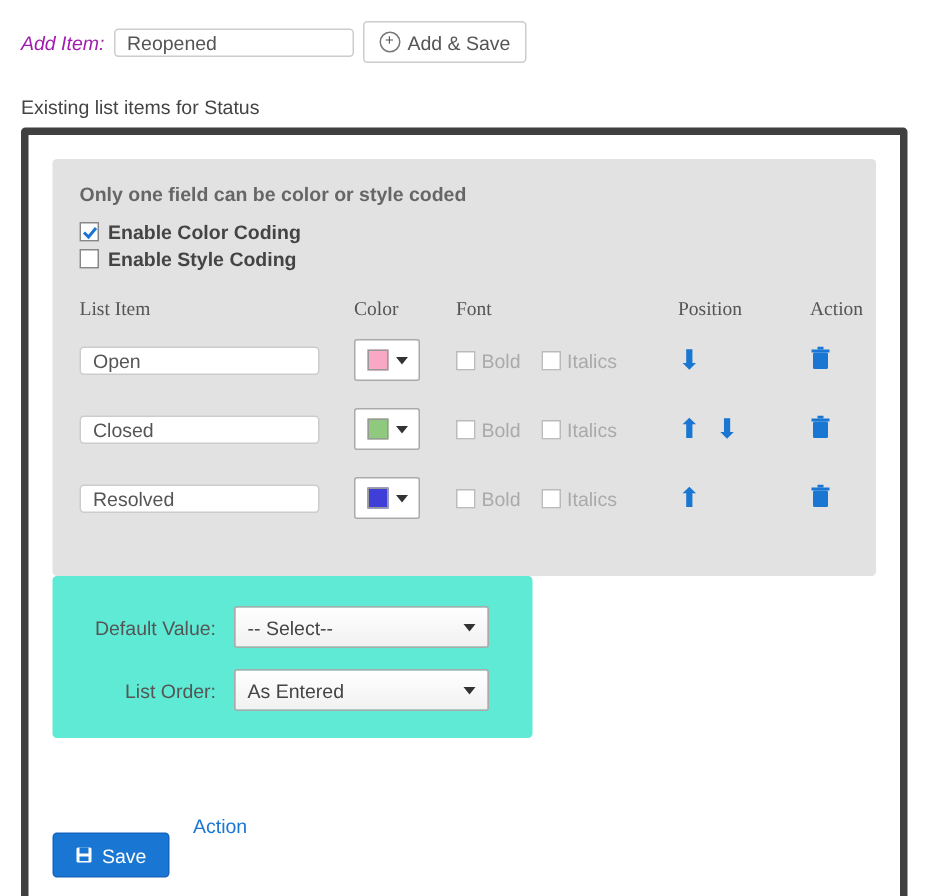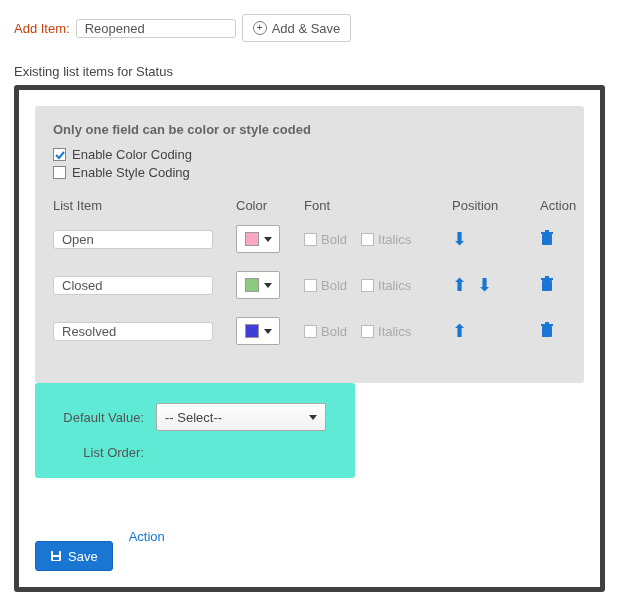--- a/index.html
+++ b/index.html
@@ -11,21 +11,21 @@
     background: #fff;
     width: 619px;
     padding: 14px;
   }
   .row-add {
     display: flex;
     align-items: center;
     gap: 6px;
     margin-bottom: 22px;
   }
-  .label-plain { color: #c2410c; }
+  .label-plain { color: #a21caf; font-style: italic; }
   .text-input {
     border: 1px solid #ccc;
     border-radius: 3px;
     height: 19px;
     padding: 0 8px;
     font-size: 13px;
     color: #555;
   }
   .add-input { width: 160px; }
   .btn {
@@ -59,41 +59,42 @@
     font-weight: 600;
     color: #666;
     margin-bottom: 10px;
   }
   .check-line {
     display: flex;
     align-items: center;
     gap: 6px;
     margin: 3px 0;
     color: #444;
+    font-weight: bold;
   }
   .checkbox {
     width: 13px; height: 13px;
     border: 1px solid #888;
     background: #fff;
     display: inline-flex;
     align-items: center;
     justify-content: center;
   }
   .checkbox.checked {
     background: #fff;
   }
   .checkbox.checked svg { display: block; }
   .checkbox svg { display: none; }
   .list-header, .list-row {
     display: grid;
     grid-template-columns: 175px 60px 140px 80px 60px;
     align-items: center;
     gap: 8px;
   }
-  .list-header { margin-top: 18px; margin-bottom: 12px; color: #555; }
+  .list-header { margin-top: 18px; margin-bottom: 12px; color: #555; font-family: Liberation Serif, serif; }
   .list-row { margin: 8px 0 18px 0; }
   .item-input {
     width: 160px;
   }
   .color-picker {
     width: 44px; height: 28px;
     background: #fff;
     border: 1px solid #aaa;
     border-radius: 2px;
     display: inline-flex;
@@ -314,20 +315,24 @@
   <div class="settings-panel">
     <div class="settings-row">
       <span class="settings-label">Default Value:</span>
       <div class="select">
         <span>-- Select--</span>
         <span class="caret-down"></span>
       </div>
     </div>
     <div class="settings-row" style="margin-bottom:4px;">
       <span class="settings-label">List Order:</span>
+      <div class="select">
+        <span>As Entered</span>
+        <span class="caret-down"></span>
+      </div>
     </div>
   </div>
 
   <div class="footer">
     <button class="btn-primary">
       <svg width="12" height="12" viewBox="0 0 12 12">
           <rect x="1" y="1" width="10" height="10" rx="1" fill="#fff"></rect>
           <rect x="3" y="1" width="6" height="4" fill="#1976d2"></rect>
           <rect x="3" y="7" width="6" height="3" fill="#1976d2"></rect>
         </svg>

